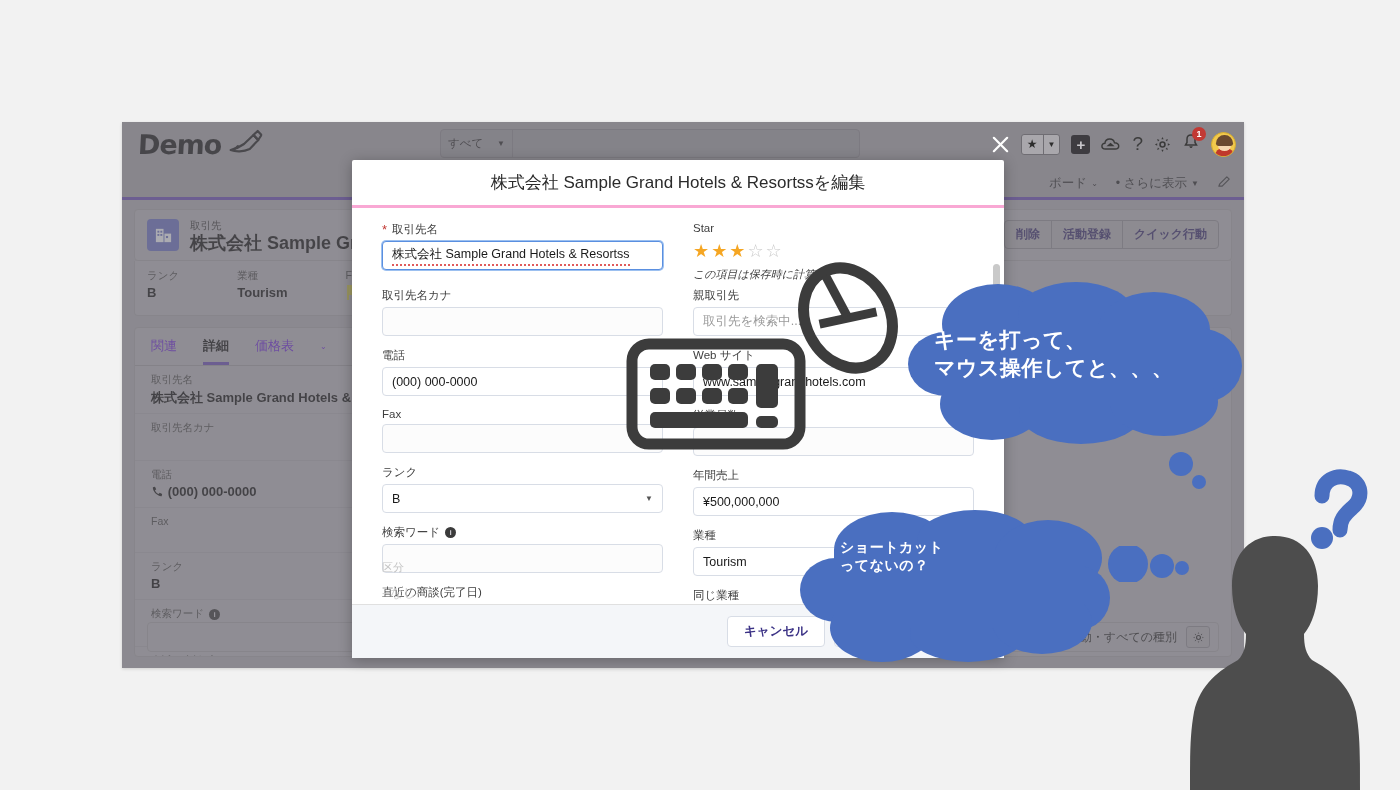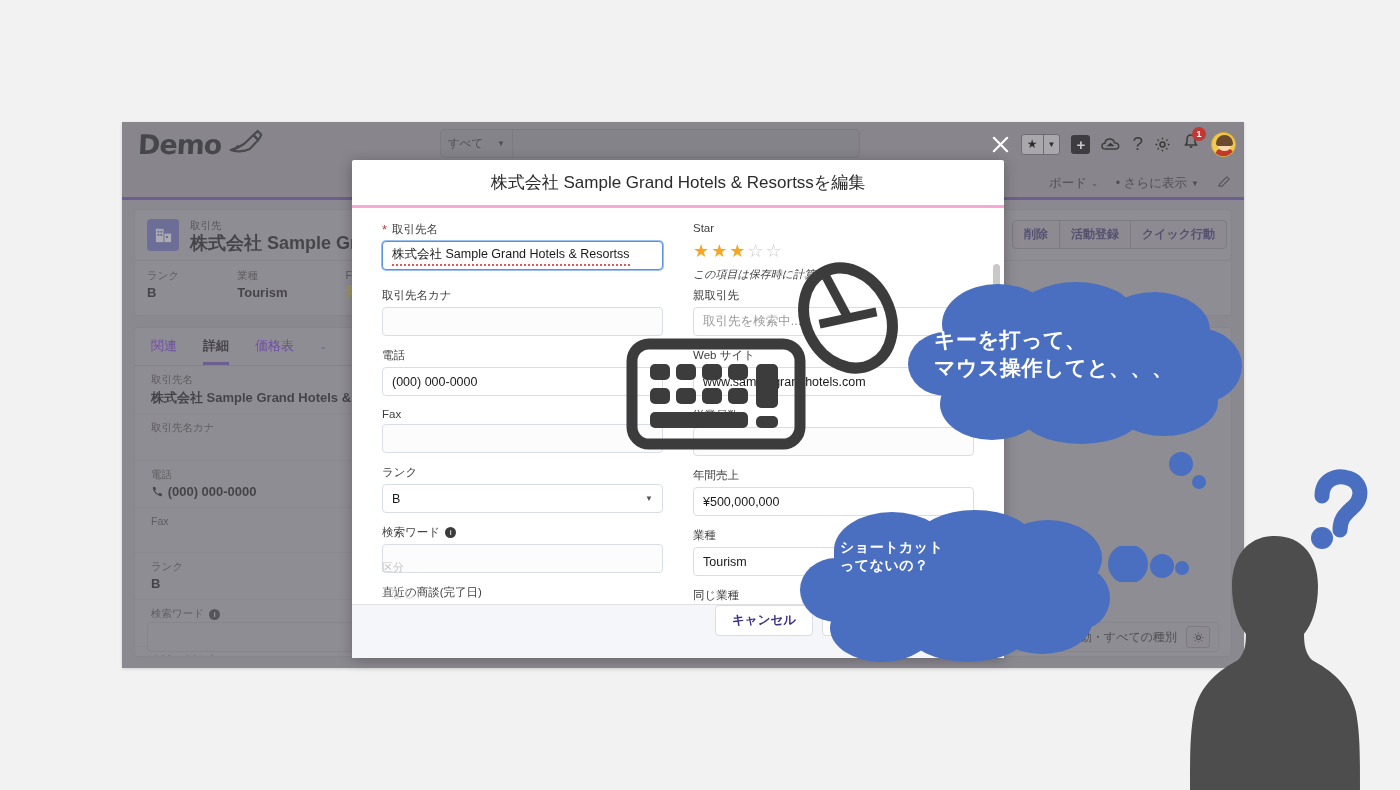--- a/index.html
+++ b/index.html
@@ -157,21 +157,21 @@
   }
   .rec-icon {
     width: 32px; height: 32px; border-radius: 4px;
     background: #6a72c4;
     display: flex; align-items: center; justify-content: center;
     margin-right: 11px; flex: none;
   }
   .rec-obj { font-size: 10.5px; color: #3b3b3b; line-height: 1.2; }
   .rec-title { font-size: 18px; font-weight: 700; color: #161616; line-height: 1.25; white-space: nowrap;}
   .rec-actions {
-    position: absolute; right: 4px; top: 10px;
+    position: absolute; right: 12px; top: 10px;
     display: flex;
     border: 1px solid #918f95; border-radius: 4px; overflow: hidden;
     background: #b4b2b7;
   }
   .rec-actions button {
     border: none; background: transparent;
     border-right: 1px solid #918f95;
     padding: 5px 11px;
     font-size: 12px; color: #3a2f6e;
     font-family: inherit; font-weight: 600;
@@ -319,23 +319,23 @@
     position: absolute;
     right: 4px; top: 56px;
     width: 7px; height: 165px;
     background: #c9c9c9;
     border-radius: 4px;
   }
   .modal-foot {
     height: 54px;
     border-top: 1px solid #e0e0e0;
     background: #f4f6f9;
-    display: flex; align-items: flex-start; justify-content: flex-end;
+    display: flex; align-items: center; justify-content: flex-end;
     gap: 9px;
-    padding: 0 14px;
+    padding: 0 2px;
     flex: none;
   }
   .mbtn {
     border: 1px solid #d8dde6; border-radius: 4px;
     background: #fff; color: #3c3386;
     padding: 6px 16px; font-size: 12.5px; font-weight: 600;
     font-family: inherit; cursor: pointer;
   }
   .mbtn.primary { background: #2e1a66; border-color: #2e1a66; color: #fff; }
   .ghost-label { font-size: 11px; color: #c3c3c3; }

